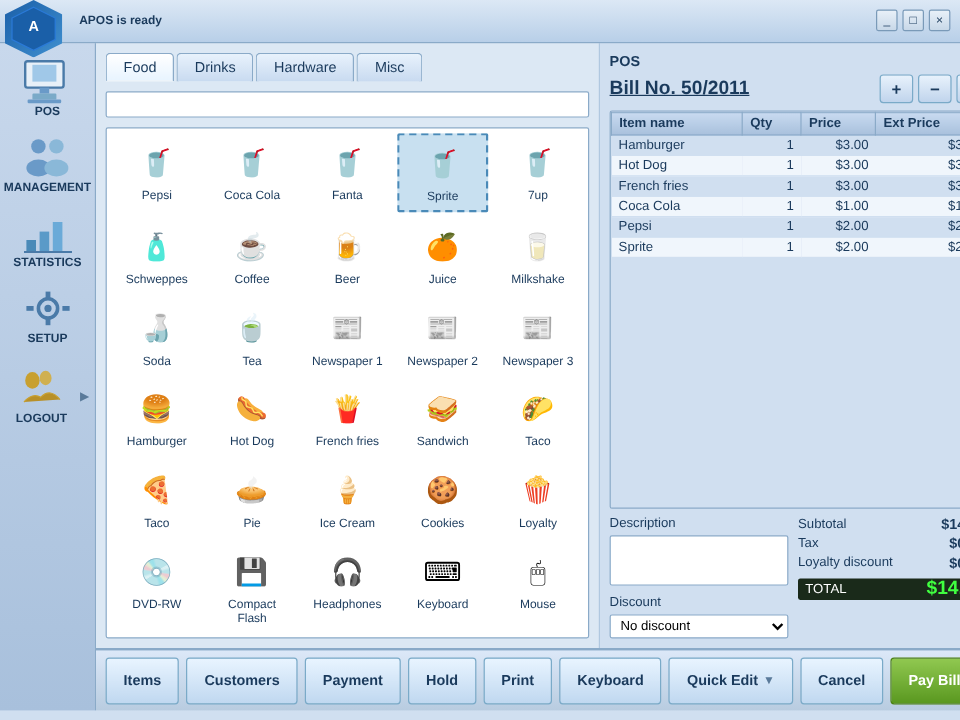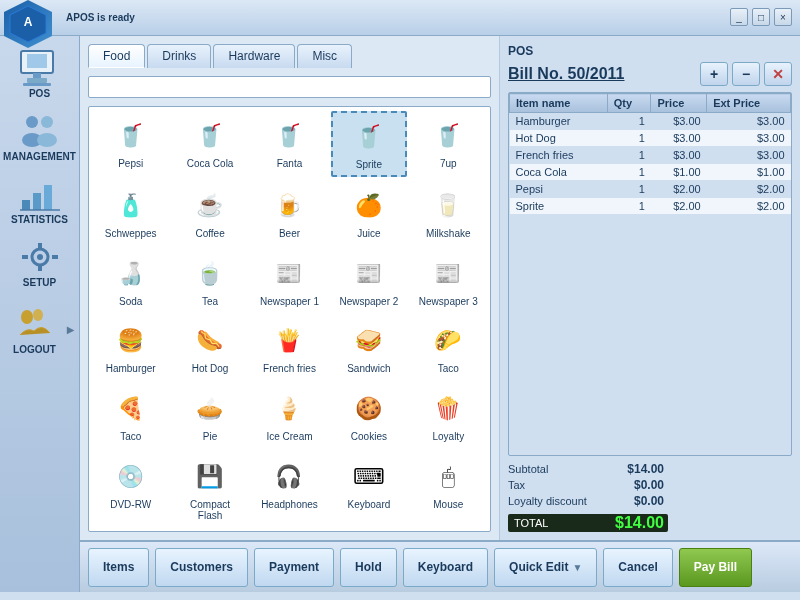--- a/index.html
+++ b/index.html
@@ -632,20 +632,30 @@
                   <td>Sprite</td>
                   <td class="right">1</td>
                   <td class="right">$2.00</td>
                   <td class="right">$2.00</td>
                 </tr>
               </tbody>
           </table>
         </div>
 
         <div class="bottom-right">
+          <div class="description-area">
+            <span class="desc-label">Description</span>
+            <textarea class="desc-textarea" rows="3" style=""></textarea>
+            <span class="discount-label">Discount</span>
+            <div style="display:flex; align-items:center; gap:2px;">
+              <select class="discount-select">
+                <option>No discount</option>
+              </select>
+            </div>
+          </div>
 
           <div class="totals-area">
             <div class="total-row">
               <span class="total-label">Subtotal</span>
               <span class="total-value">$14.00</span>
             </div>
             <div class="total-row">
               <span class="total-label">Tax</span>
               <span class="total-value">$0.00</span>
             </div>
@@ -660,20 +670,21 @@
           </div>
         </div>
       </div>
     </div>
 
     <div class="bottom-toolbar">
       <button class="toolbar-btn">Items</button>
       <button class="toolbar-btn">Customers</button>
       <button class="toolbar-btn">Payment</button>
       <button class="toolbar-btn">Hold</button>
+      <button class="toolbar-btn">Print</button>
       <button class="toolbar-btn">Keyboard</button>
       <button class="toolbar-btn">
         <span>Quick Edit</span>
         <span class="dropdown-arrow">▼</span>
       </button>
       <button class="toolbar-btn">Cancel</button>
       <button class="toolbar-btn pay-bill">Pay Bill</button>
     </div>
   </div>
 </div>

